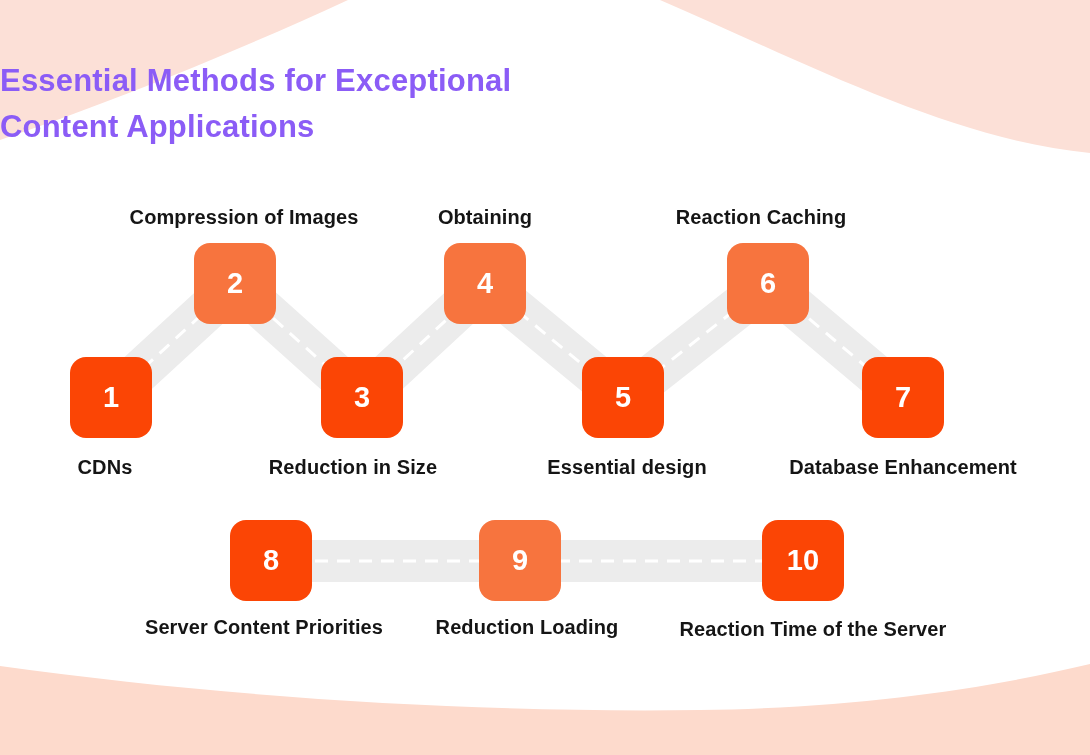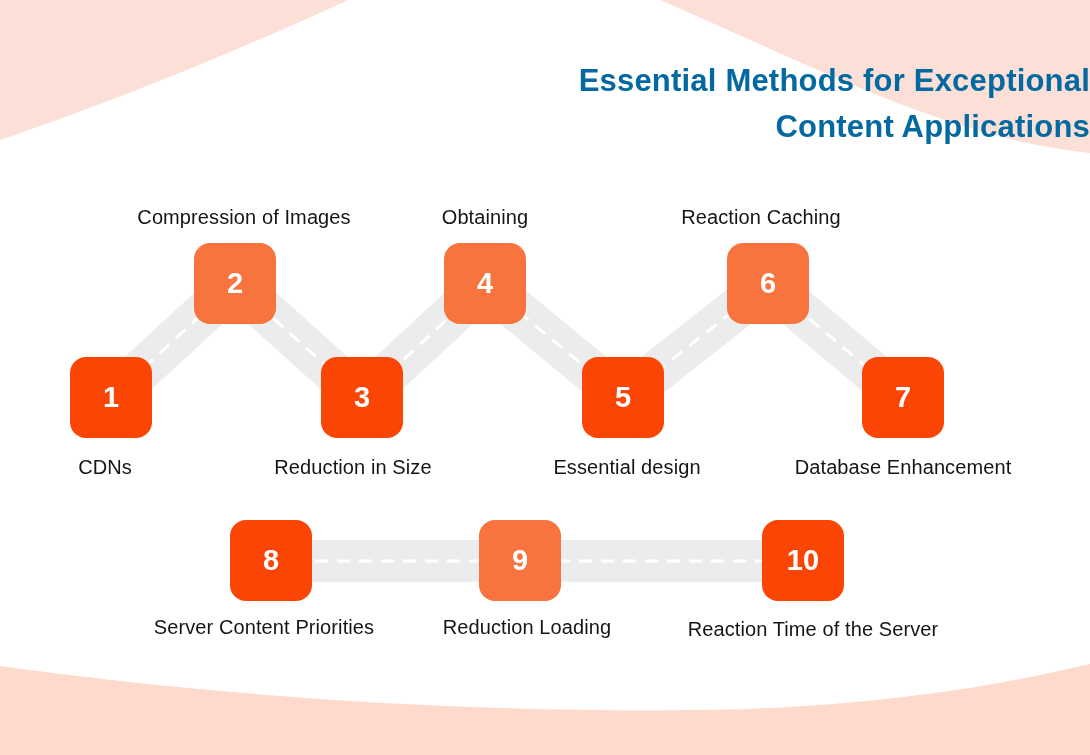--- a/index.html
+++ b/index.html
@@ -4,34 +4,34 @@
 <style>
   html,body{margin:0;padding:0;}
   body{
     width:1090px;height:755px;position:relative;overflow:hidden;
     background:#ffffff;
     font-family:"Liberation Sans", sans-serif;
   }
   #bg{position:absolute;left:0;top:0;width:1090px;height:755px;z-index:0;}
   .title{
     position:absolute;left:0;top:58px;width:1090px;
-    text-align:right;z-index:2;
-    font-size:31px;font-weight:700;color:#0369a1;line-height:46px;
+    text-align:left;z-index:2;
+    font-size:31px;font-weight:700;color:#8b5cf6;line-height:46px;
     letter-spacing:0.2px;
   }
   .square{
     position:absolute;width:82px;height:81px;border-radius:16px;
     display:flex;align-items:center;justify-content:center;
     color:#ffffff;font-size:29px;font-weight:600;z-index:3;
   }
   .tone-dark{background:#FB4505;}
   .tone-light{background:#F7743E;}
   .step-label{
     position:absolute;transform:translateX(-50%);
-    font-size:20px;font-weight:400;color:#151515;
+    font-size:20px;font-weight:700;color:#151515;
     white-space:nowrap;z-index:2;letter-spacing:0.1px;
   }
 </style>
 </head>
 <body>
 
 <svg id="bg" viewBox="0 0 1090 755" xmlns="http://www.w3.org/2000/svg">
   <path d="M 0 0 L 348 0 C 240 50 112 102 0 140 Z" fill="#FCE0D7"></path>
   <path d="M 660 0 L 1090 0 L 1090 153 C 950 140 800 60 660 0 Z" fill="#FCE0D7"></path>
   <path d="M 0 666 C 230 698 480 713 700 710 C 860 708 990 688 1090 664 L 1090 755 L 0 755 Z" fill="#FDDACC"></path>

